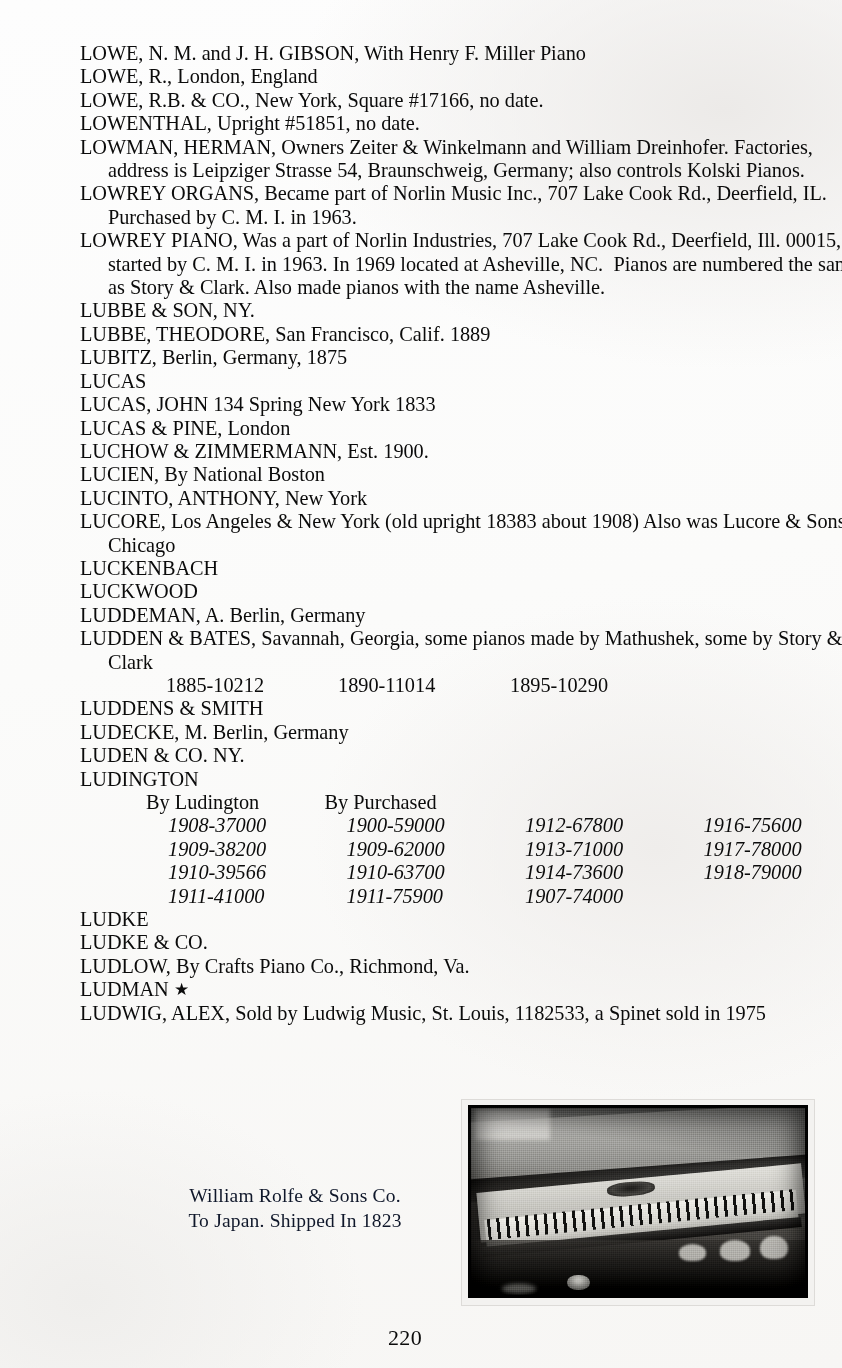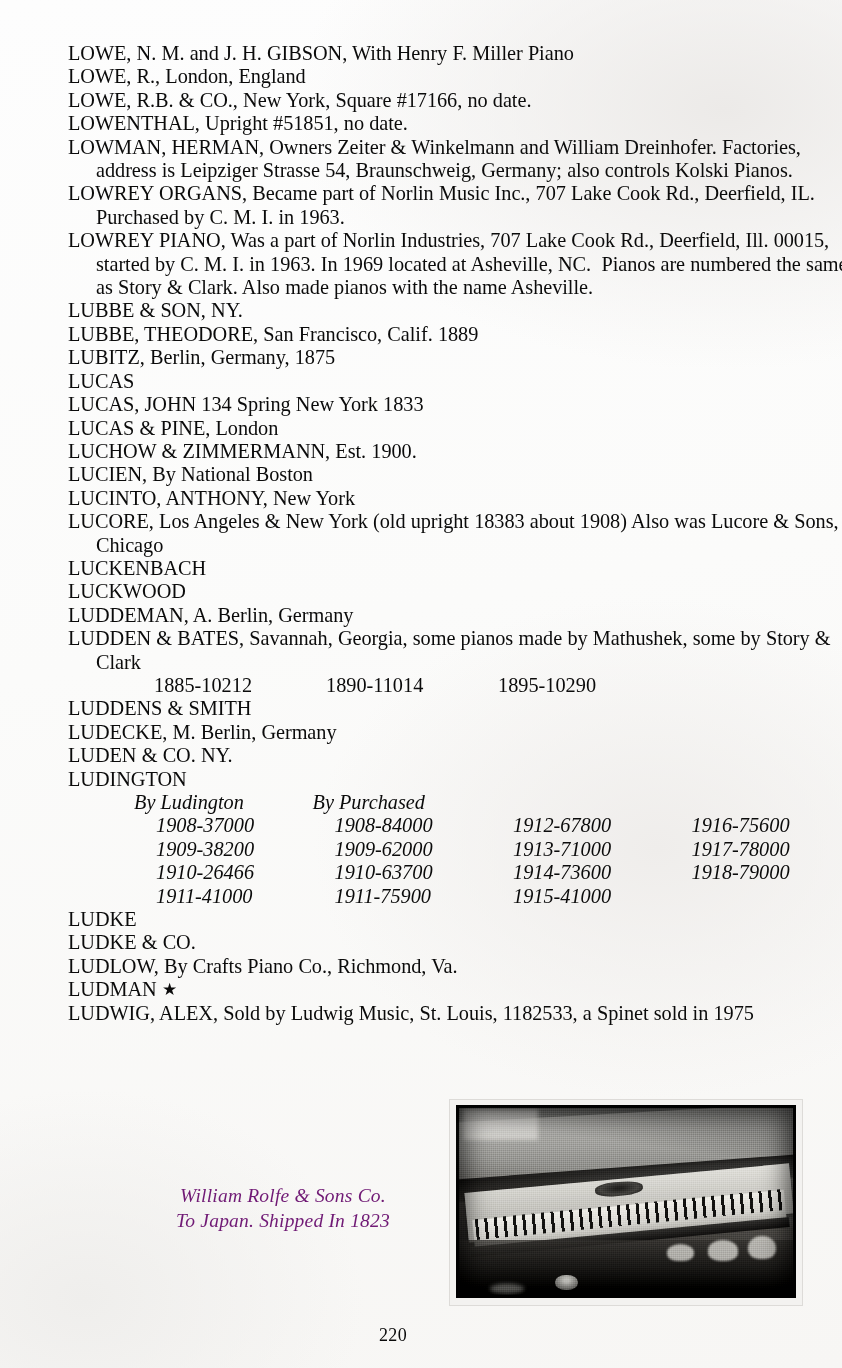--- a/index.html
+++ b/index.html
@@ -16,20 +16,21 @@
       linear-gradient(170deg, #fdfdfd 0%, #fbfbfa 45%, #f7f6f4 100%);
     color:#0b0b0b;
     position:relative;
     overflow:hidden;
     -webkit-font-smoothing:antialiased;
   }
 
   #page {
     position:absolute;
     inset:0;
+    margin-left:12px;
   }
 
   
   #directory {
     position:absolute;
     left:68px;
     top:42px;
     width:780px;
   }
   .entry {
@@ -54,21 +55,21 @@
     padding:0;
     white-space:nowrap;
     vertical-align:top;
   }
   #ludden-table { margin-left:86px; }
   #ludden-table td { width:172px; }
 
   #ludington-table { margin-left:66px; }
   #ludington-table td { width:190px; }
   #ludington-table td.c0 { padding-left:0px; }
-  #ludington-table .hdr td { padding-bottom:0px;font-style:italic; }
+  #ludington-table .hdr td { padding-bottom:0px; }
   #ludington-table .num td { padding-left:22px;font-style:italic; }
   #ludington-table .num td.blank { padding-left:0; }
 
   
   #photo-figure {
     position:absolute;
     left:450px;
     top:1100px;
     width:352px;
     height:205px;
@@ -206,35 +207,34 @@
     border-radius:50%;
   }
 
   
   #photo-caption {
     position:absolute;
     left:118px;
     top:1184px;
     width:330px;
     text-align:center;
-    font-style:italic;
     font-size:19.5px;
     line-height:24.5px;
     letter-spacing:0.2px;
-    color:#701a75;
+    color:#0f172a;
   }
 
   
   #folio {
     position:absolute;
     left:0;
     top:1325px;
     width:786px;
     text-align:center;
-    font-size:18px;
+    font-size:22px;
     letter-spacing:0.4px;
   }
 </style>
 </head>
 <body>
 
 <div id="page">
 
   <div id="directory">
 
@@ -278,40 +278,40 @@
     <table id="ludington-table" class="serial-table">
       <tbody>
         <tr class="hdr">
           <td class="c0">By Ludington</td>
           <td>By Purchased</td>
           <td></td>
           <td></td>
         </tr>
         <tr class="num">
           <td>1908-37000</td>
-          <td>1908-84000</td>
+          <td>1900-59000</td>
           <td>1912-67800</td>
           <td>1916-75600</td>
         </tr>
         <tr class="num">
           <td>1909-38200</td>
           <td>1909-62000</td>
           <td>1913-71000</td>
           <td>1917-78000</td>
         </tr>
         <tr class="num">
-          <td>1910-26466</td>
+          <td>1910-39566</td>
           <td>1910-63700</td>
           <td>1914-73600</td>
           <td>1918-79000</td>
         </tr>
         <tr class="num">
           <td>1911-41000</td>
           <td>1911-75900</td>
-          <td>1915-41000</td>
+          <td>1907-74000</td>
           <td class="blank"></td>
         </tr>
       </tbody>
     </table>
 
     <div class="entry">LUDKE</div>
     <div class="entry">LUDKE &amp; CO.</div>
     <div class="entry">LUDLOW, By Crafts Piano Co., Richmond, Va.</div>
 
     <div class="entry"><span>LUDMAN</span> <span class="star">★</span></div>

